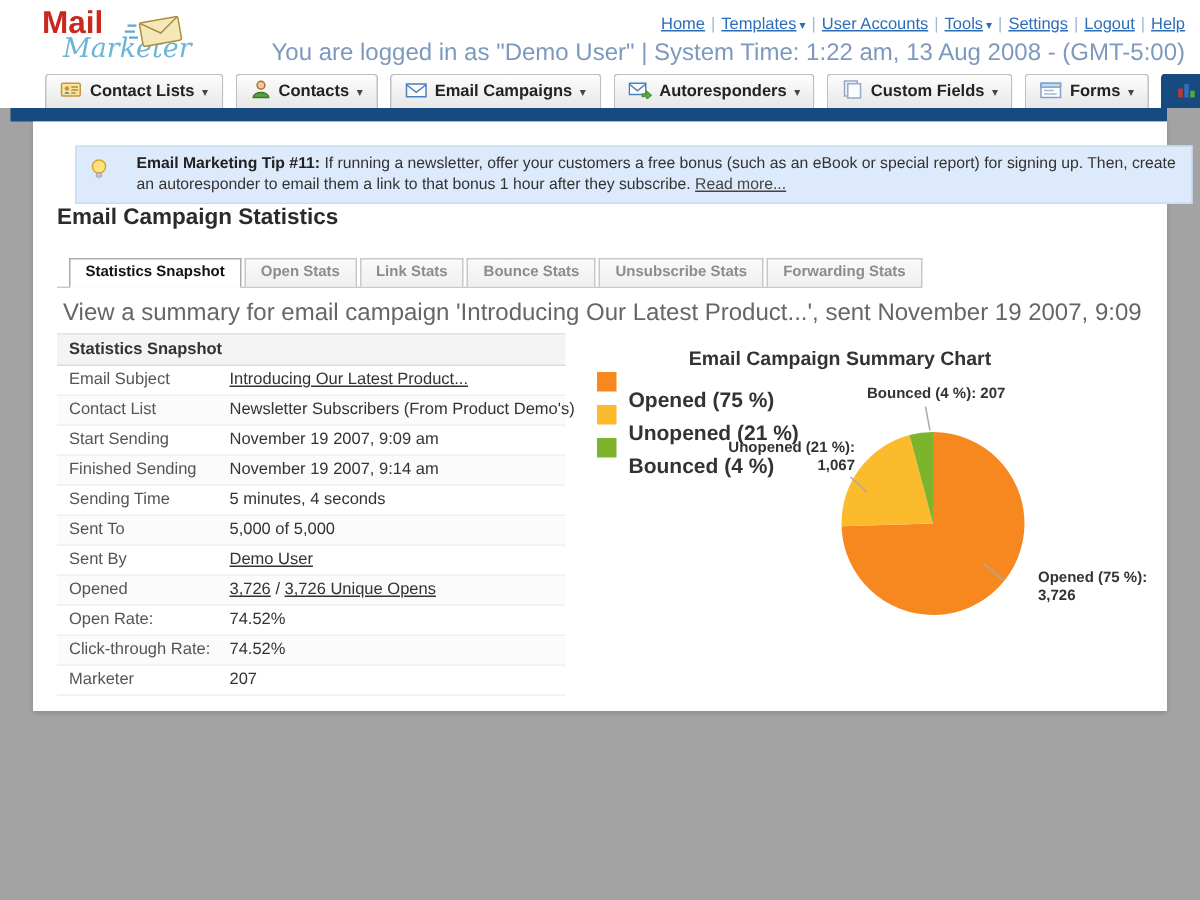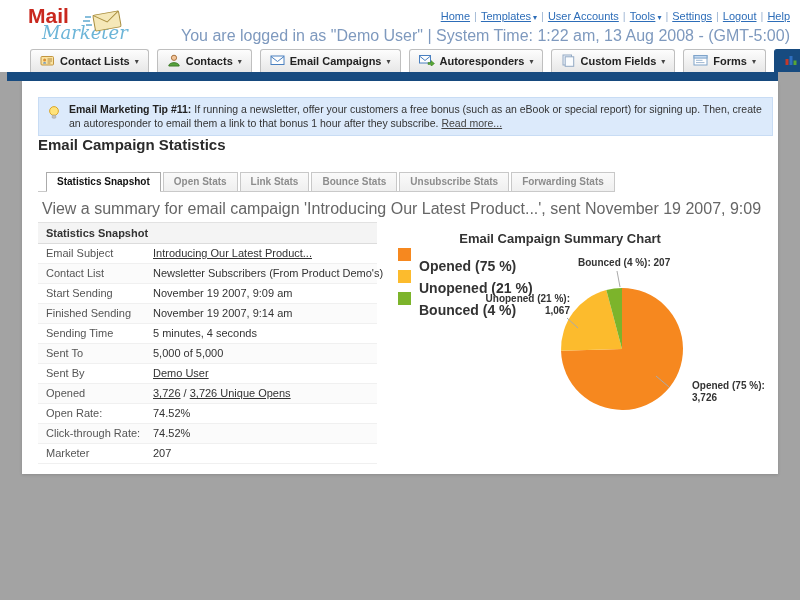--- a/index.html
+++ b/index.html
@@ -25,22 +25,22 @@
            background:linear-gradient(#FDFDFD,#E7E7E7);border:1px solid #BFBFBF;border-bottom:none;
            border-radius:3px 3px 0 0;font-size:11px;font-weight:bold;color:#222;cursor:pointer;white-space:nowrap;}
   .nav-tab.active{background:#174B80;border-color:#174B80;color:#FFFFFF;}
   .tab-arrow{font-size:8px;color:#444;}
   .navy-bar{position:absolute;left:7px;top:72px;width:771px;height:9px;background:#174B80;}
 
   
   .panel{position:absolute;left:22px;top:81px;width:756px;height:393px;background:#FFFFFF;
          box-shadow:0 1px 3px rgba(0,0,0,0.15);}
 
-  .tip{position:absolute;left:16px;top:16px;width:695px;background:#DCEAFB;border:1px solid #C8DCF4;
-       padding:4px 8px 5px 30px;font-size:10.5px;color:#333;line-height:14px;}
+  .tip{position:absolute;left:28px;top:16px;width:695px;background:#DCEAFB;border:1px solid #C8DCF4;
+       padding:4px 8px 5px 40px;font-size:10.5px;color:#333;line-height:14px;}
   .tip .bulb{position:absolute;left:8px;top:7px;}
   .tip-label{font-weight:bold;color:#222;}
   .read-more{text-decoration:underline;cursor:pointer;color:#444;}
 
   .page-title{position:absolute;left:16px;top:55px;font-size:15px;font-weight:bold;color:#2B2B2B;}
 
   .sub-tabs{position:absolute;left:16px;top:91px;display:flex;gap:2px;align-items:flex-end;
             padding-left:8px;border-bottom:1px solid #C9C9C9;width:fit-content;}
   .sub-tab{padding:3px 10px 4px;font-size:10px;font-weight:bold;color:#8C8C8C;cursor:pointer;
            background:linear-gradient(#FAFAFA,#EFEFEF);border:1px solid #C8C8C8;border-bottom:none;}

